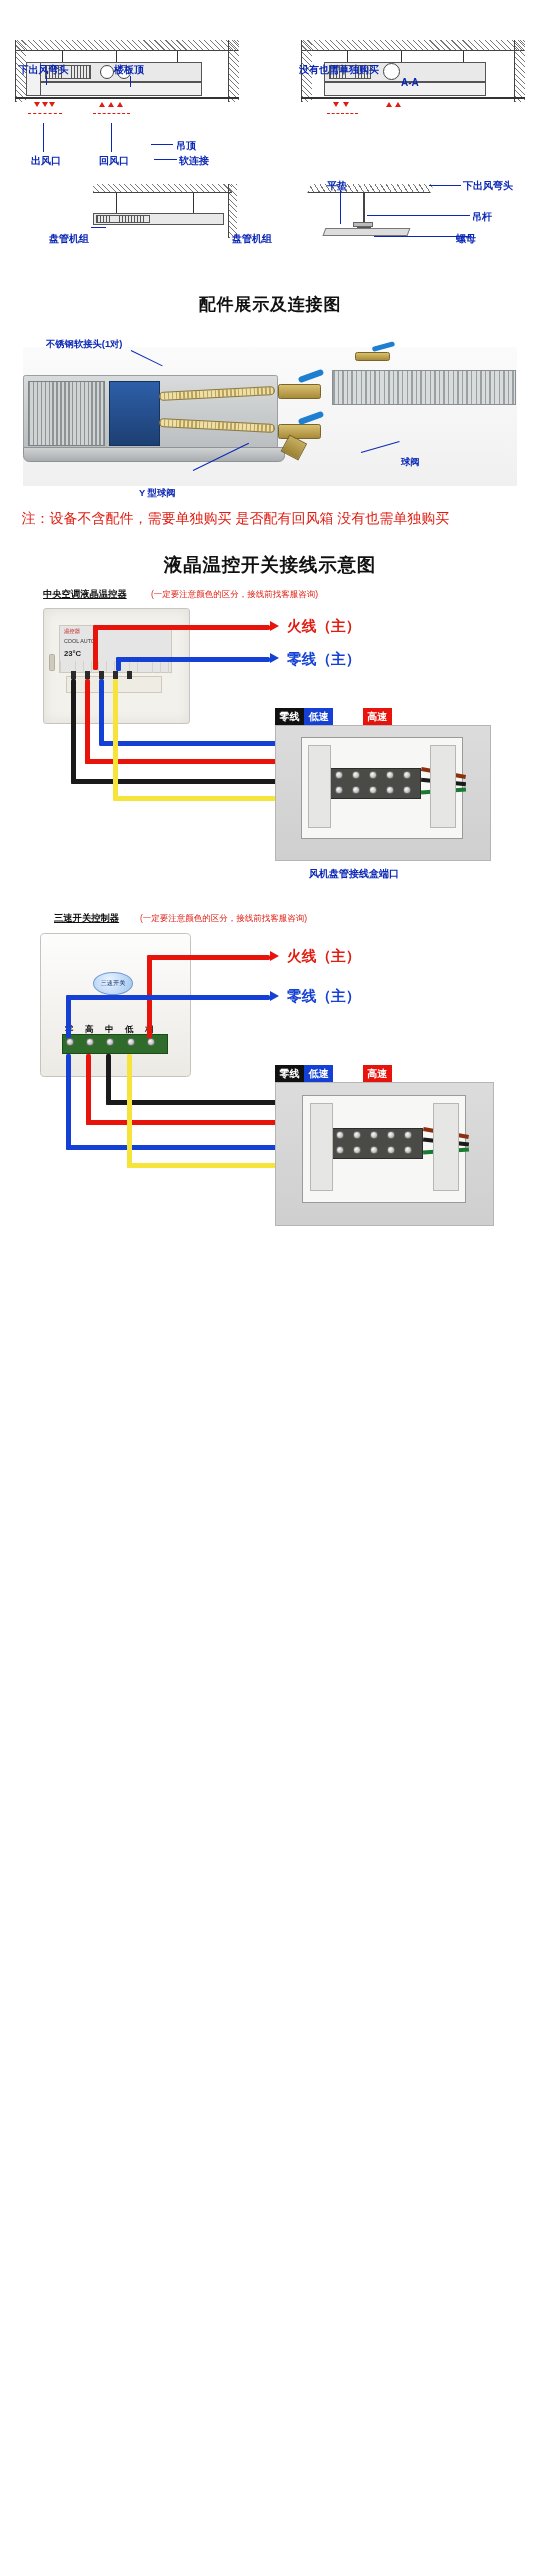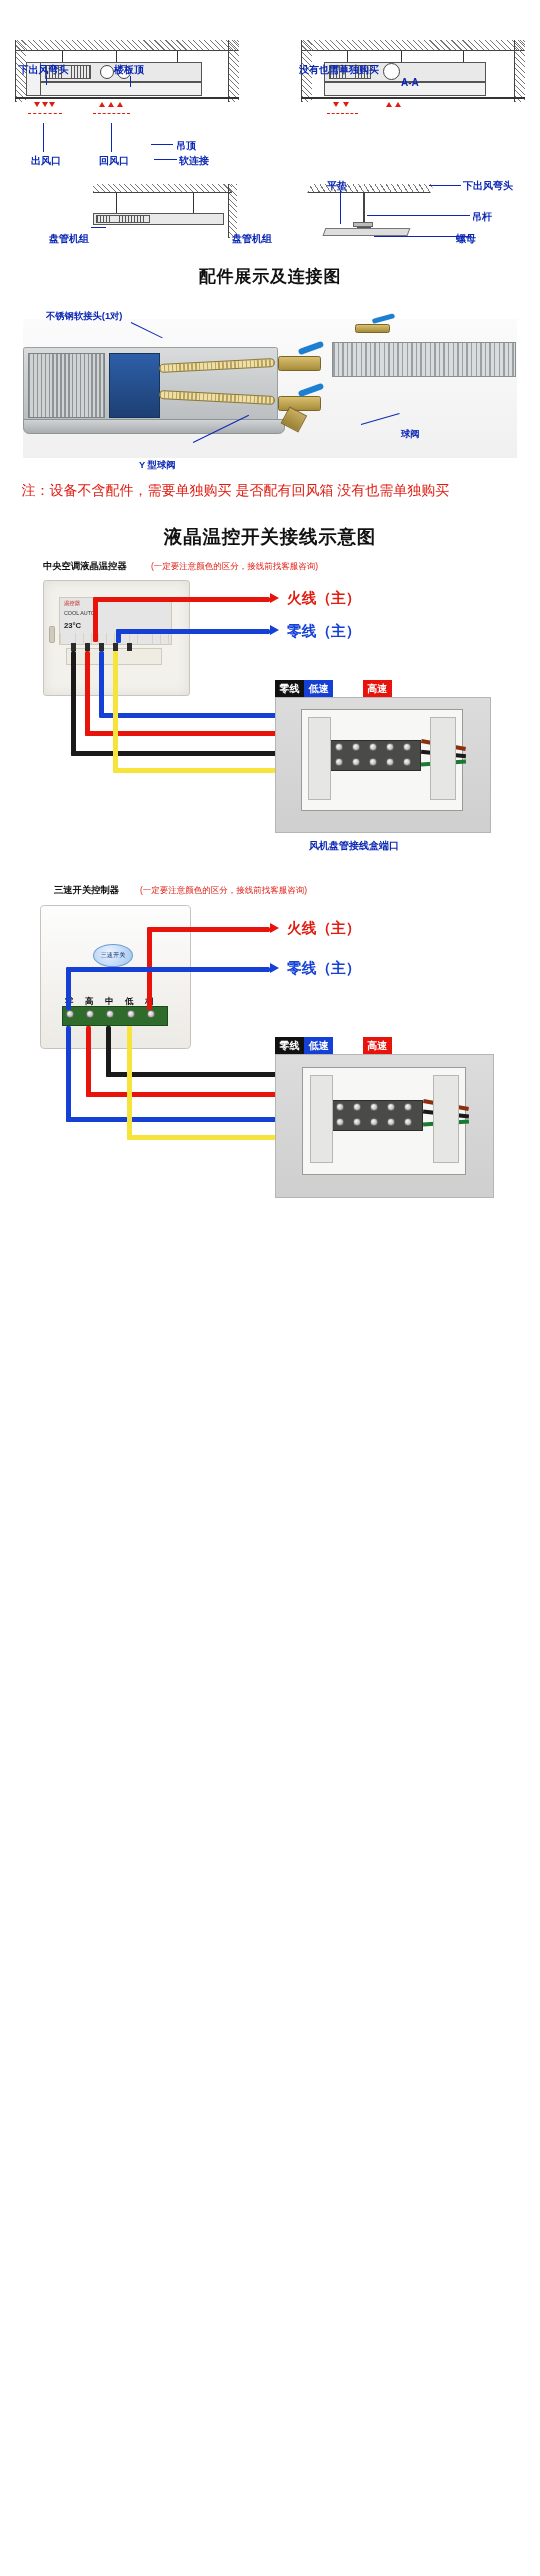--- a/index.html
+++ b/index.html
@@ -37,21 +37,21 @@
   .lbl {
     position:absolute;
     font-size:10px;
     white-space:nowrap;
     font-weight:bold;
   }
   .lbl.blue { color:#0a27b5; }
   .lbl.red  { color:#e01b10; }
   .lbl.black{ color:#111; }
   .lbl.small { font-size:8.5px; font-weight:normal;}
-  .lbl.sm12 { font-size:9.3px; }
+  .lbl.sm12 { font-size:9.3px;text-decoration:underline; }
 
   
   .ln { position:absolute; background:#0a27b5; }
   .ln.h { height:0.8px; }
   .ln.v { width:0.8px; }
   .ln.blk { background:#333; }
 
   
   .blk1 { position:relative; width:540px; height:239px; }
 
@@ -309,21 +309,21 @@
     <div class="ln h" style="left:429px;top:185px;width:32px;"></div>
     <div class="lbl blue" style="left:472px;top:210px;">吊杆</div>
     <div class="ln h" style="left:367px;top:215px;width:103px;"></div>
     <div class="lbl blue" style="left:456px;top:232px;">螺母</div>
     <div class="ln h" style="left:374px;top:236px;width:97px;"></div>
     <div class="lbl blue" style="left:327px;top:179px;">平垫</div>
     <div class="ln v" style="left:340px;top:190px;height:34px;"></div>
     <div class="lbl blue" style="left:232px;top:232px;">盘管机组</div>
   </div>
 
-  <div class="section-title" style="margin-top:26px;">配件展示及连接图</div>
+  <div class="section-title" style="margin-top:54px;">配件展示及连接图</div>
 
   <div style="position:relative;width:476px;height:193px;">
     <div class="photo2">
 
       <div style="position:absolute;left:0px;top:28px;width:255px;height:77px;background:linear-gradient(#d9dbdc,#b9bdbf);border:0.8px solid #9aa0a2;border-radius:2.3px;"></div>
       <div style="position:absolute;left:4.6px;top:34px;width:77px;height:65px;background:repeating-linear-gradient(90deg,#8e9496 0 1.5px,#cfd3d4 1.5px 3.9px);border:0.8px solid #7d8284;"></div>
       <div style="position:absolute;left:86px;top:34px;width:51px;height:65px;background:linear-gradient(#2d5fa8,#1d3f73);border:0.8px solid #16335c;"></div>
       <div style="position:absolute;left:0px;top:100px;width:262px;height:15.4px;background:linear-gradient(#cfd3d4,#a9adaf);border:0.8px solid #8e9395;border-radius:0 0 6.2px 6.2px;"></div>
 
       <div style="position:absolute;left:136px;top:42px;width:116px;height:9.3px;background:repeating-linear-gradient(90deg,#b9a15a 0 1.5px,#efe0a8 1.5px 3.9px);border:0.8px solid #8d7836;border-radius:4.6px;transform:rotate(-3deg);"></div>

